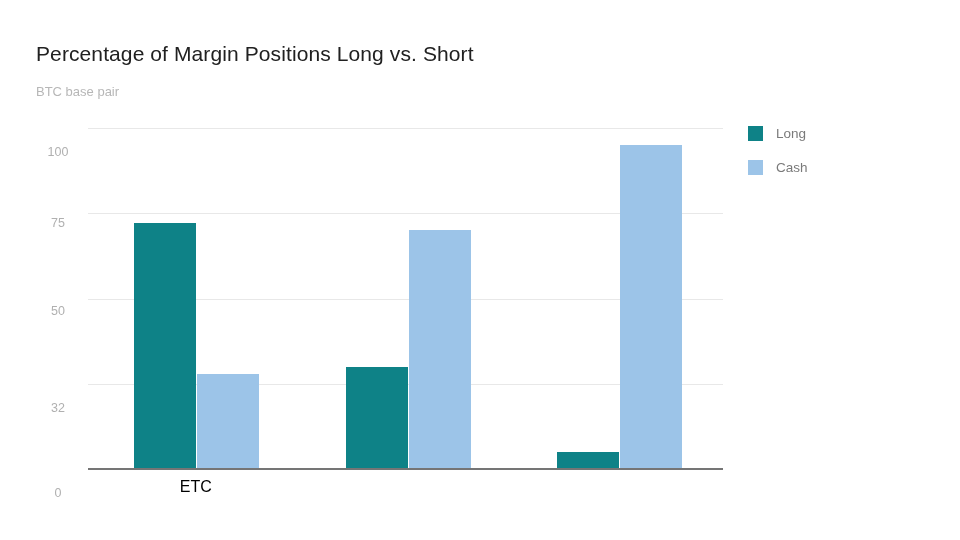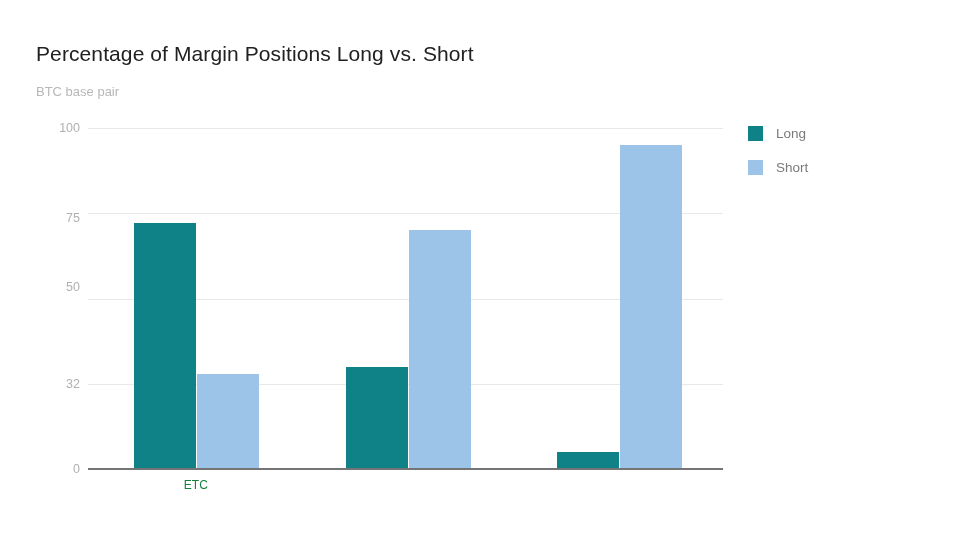--- a/index.html
+++ b/index.html
@@ -62,25 +62,26 @@
     width: 635px;
     height: 2px;
     background: #757575;
   }
 
   
   .y-tick-label {
     position: absolute;
     right: 0;
     width: 44px;
-    text-align: right;
+    text-align: center;
     font-size: 12.5px;
     color: #b0b0b0;
     transform: translateY(-50%);
     white-space: nowrap;
+    margin-top: 24px;
   }
   #y-axis {
     position: absolute;
     left: 0px;
     top: 128px;
     width: 80px;
     height: 341px;
   }
 
   
@@ -103,22 +104,22 @@
     left: 88px;
     top: 478px;
     width: 635px;
     height: 28px;
   }
   .x-tick-label {
     position: absolute;
     top: 0;
     width: 160px;
     text-align: center;
-    font-size: 12px;
-    color: #15803d;
+    font-size: 16px;
+    color: #000000;
     white-space: nowrap;
   }
 
   
   #legend {
     position: absolute;
     left: 748px;
     top: 120px;
     width: 160px;
   }
@@ -146,21 +147,21 @@
 
 <div id="chart-root">
 
   <div id="chart-title">Percentage of Margin Positions Long vs. Short</div>
   <div id="chart-subtitle">BTC base pair</div>
 
   <div id="y-axis">
       <div class="y-tick-label" style="top: 341px;">0</div>
       <div class="y-tick-label" style="top: 255.75px;">32</div>
       <div class="y-tick-label" style="top: 159px;">50</div>
-      <div class="y-tick-label" style="top: 90px;">75</div>
+      <div class="y-tick-label" style="top: 71px;">75</div>
       <div class="y-tick-label" style="top: 0px;">100</div>
     </div>
 
   <div id="plot-area">
       <div class="gridline" style="top: 255.75px;"></div>
       <div class="gridline" style="top: 170.5px;"></div>
       <div class="gridline" style="top: 85.25px;"></div>
       <div class="gridline" style="top: 0px;"></div>
       <div class="bar-group" style="left: 45.8333px; width: 124px;">
         <div class="bar series-long" title="Long: 72" style="height: 245.52px; background: rgb(14, 130, 135);"></div>
@@ -182,17 +183,17 @@
       <div class="x-tick-label" style="left: 27.8333px;">ETC</div>
     </div>
 
   <div id="legend">
       <div class="legend-item">
         <span class="legend-swatch" style="background: rgb(14, 130, 135);"></span>
         <span class="legend-label">Long</span>
       </div>
       <div class="legend-item">
         <span class="legend-swatch" style="background: rgb(156, 196, 232);"></span>
-        <span class="legend-label">Short</span>
+        <span class="legend-label">Cash</span>
       </div>
     </div>
 
 </div>
 
 </body></html>

